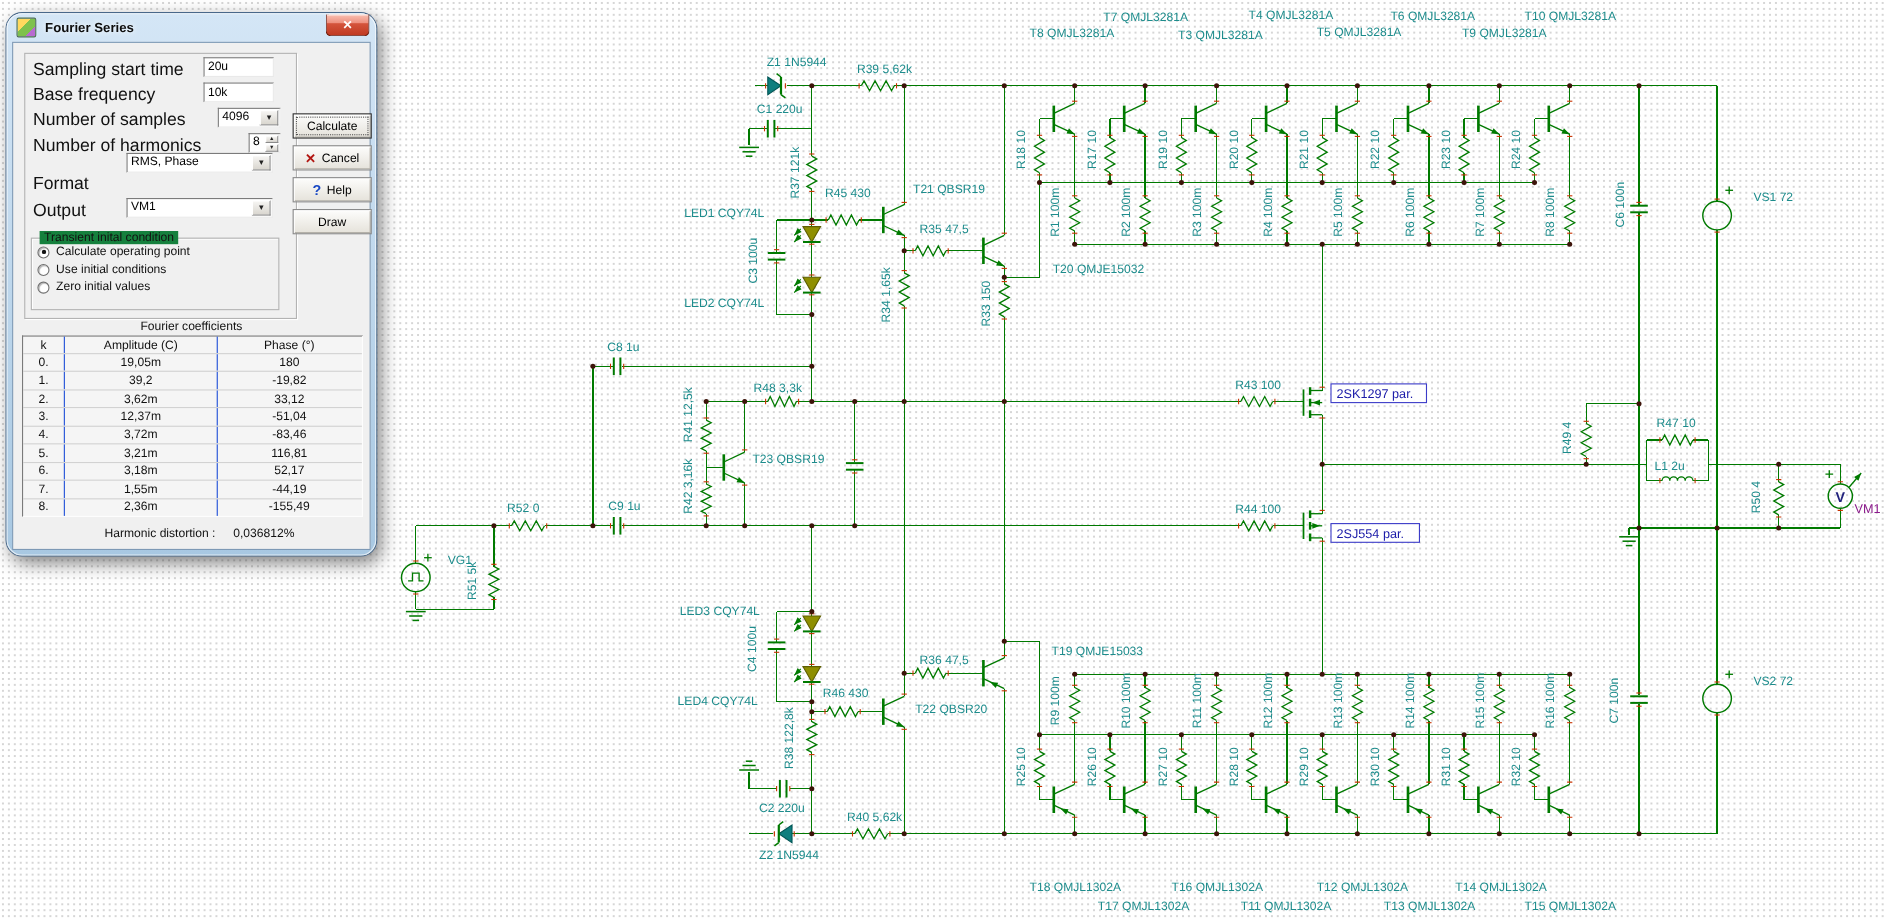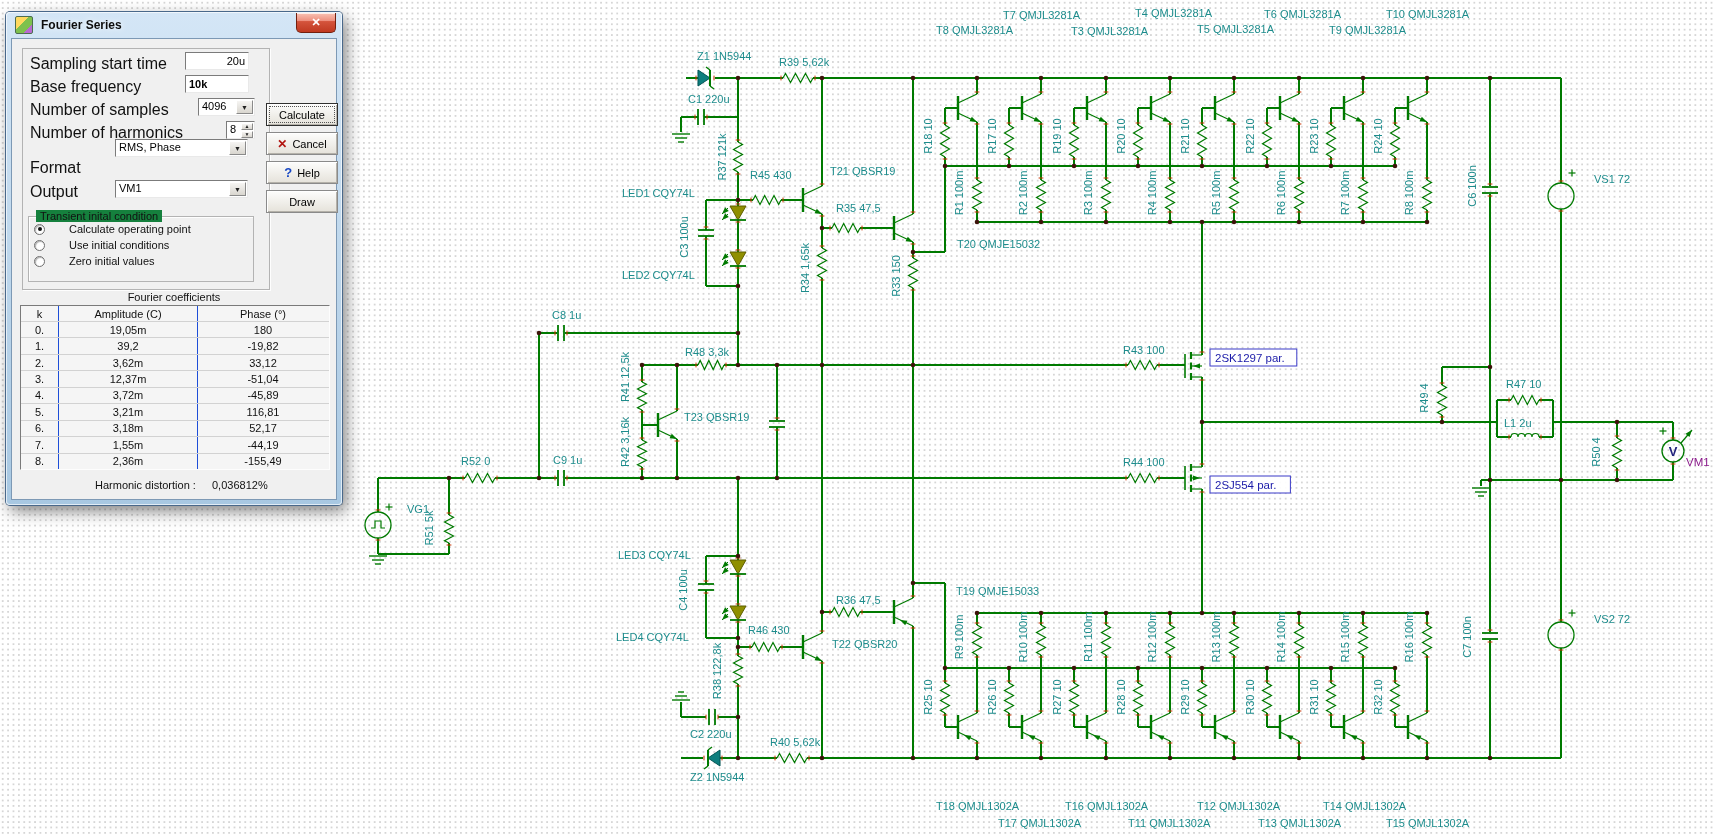--- a/index.html
+++ b/index.html
@@ -9,21 +9,21 @@
   #grid{position:absolute;inset:0;
         background-image:radial-gradient(circle,#d6d6d6 .8px,transparent 1px);
         background-size:5.4px 5.4px}
   #schematic{position:absolute;left:0;top:0}
   text.slbl{font-family:"Liberation Sans",sans-serif;font-size:11px;fill:#1d8c8c}
   text.sbox{font-family:"Liberation Sans",sans-serif;font-size:11.5px;fill:#1a1aa8}
   text.smtr{font-family:"Liberation Sans",sans-serif;font-size:11.5px;fill:#8b1a8b}
   text.vsym{font-family:"Liberation Sans",sans-serif;font-size:13px;font-weight:bold;fill:#23237d}
 
   
-  .dlg{position:absolute;left:6px;top:12px;width:336px;height:493px;border-radius:4px;
+  .dlg{position:absolute;left:6px;top:12px;width:336px;height:493px;border-radius:14px;
        background:linear-gradient(#d4e6f6,#a8c8e2);
        box-shadow:0 0 0 1px #49688a, 4px 6px 16px rgba(0,0,0,.5), inset 0 0 0 1px rgba(255,255,255,.65)}
   .dlg-title{position:absolute;left:0;top:0;right:0;height:26px;display:flex;align-items:center;
        color:#0d0d0d;font-size:12px;font-weight:600;text-shadow:0 0 6px #fff}
   .dlg-icon{width:16px;height:16px;margin:0 8px 0 9px;border:1px solid #4c6e50;border-radius:2px;
        background:linear-gradient(135deg,#ffd95e 0 38%,#7ec14d 38% 72%,#b86ad0 72%)}
   .closebtn{position:absolute;left:290px;top:1px;width:38px;height:19px;
        background:linear-gradient(#f9c2b4 0%,#ee9180 40%,#d4543c 45%,#c03a22 100%);
        border:1px solid #73200f;border-top:none;border-radius:0 0 5px 5px;color:#fff;
        font-size:11px;font-weight:bold;display:flex;align-items:center;justify-content:center;
@@ -47,21 +47,21 @@
   .panelframe{position:absolute;border:1px solid #b3b3b3;box-shadow:1px 1px 0 rgba(255,255,255,.9)}
   .btn{position:absolute;left:254px;width:70px;height:21px;font-size:11px;color:#000;
        background:linear-gradient(#fdfdfc,#e5e2da);border:1px solid #8a8a8a;
        box-shadow:inset 1px 1px 0 #fff, inset -1px -1px 0 #b4b1a9;
        display:flex;align-items:center;justify-content:center;gap:5px;cursor:pointer}
   .btn.default{border:1px solid #303030;outline:1px dotted #555;outline-offset:-4px}
   .ic-cancel{color:#b21510;font-weight:bold;font-size:12px}
   .ic-help{color:#1747c4;font-weight:bold;font-size:13px}
   .group{position:absolute;border:1px solid #b3b3b3;box-shadow:inset 1px 1px 0 rgba(255,255,255,.9)}
   .legend{position:absolute;top:-7px;left:7px;background:#15803d;padding:0 4px;font-size:11px;color:#111}
-  .radrow{position:absolute;display:flex;align-items:center;gap:24px;font-size:11px;color:#111}
+  .radrow{position:absolute;display:flex;align-items:center;gap:6px;font-size:11px;color:#111}
   .radio{width:11px;height:11px;border-radius:50%;border:1px solid #6f6f6f;background:#fff;
        box-shadow:inset 1px 1px 1px rgba(0,0,0,.3);box-sizing:border-box;flex:0 0 auto}
   .radio.sel::after{content:"";display:block;width:4px;height:4px;border-radius:50%;background:#131313;margin:2.5px}
   .coeffhdr{position:absolute;left:0;right:0;top:252px;text-align:center;font-size:11px;color:#111}
   .ftable{position:absolute;left:8px;top:266px;width:310px;height:165px;background:#f5f5f5;
        border:1px solid;border-color:#7a7a7a #fdfdfd #fdfdfd #7a7a7a;box-sizing:border-box;
        display:flex;flex-direction:column;font-size:11px;color:#111}
   .trow{display:grid;grid-template-columns:37px 139px 131px;align-items:center;flex:1;
        border-top:1px solid #d2d2d2}
   .trow.head{border-top:none;flex:0 0 15px}
@@ -909,24 +909,24 @@
     <span>Fourier Series</span>
   </div>
   <div class="closebtn">
     <span>✕</span>
   </div>
 
   <div class="dlg-client">
     <div class="panelframe" style="left:10px;top:9px;width:246px;height:240px"></div>
 
     <span class="flabel" style="left:18px;top:16px">Sampling start time</span>
-    <input class="inp" style="left: 173px; top: 13px; text-align: right;" value="20u">
+    <input class="inp" style="left: 173px; top: 13px;" value="20u">
 
     <span class="flabel" style="left:18px;top:39px">Base frequency</span>
-    <input class="inp" style="left: 173px; top: 36px; font-weight: bold;" value="10k">
+    <input class="inp" style="left: 173px; top: 36px;" value="10k">
 
     <span class="flabel" style="left:18px;top:62px">Number of samples</span>
     <div class="combo" style="left:186px;top:59px;width:57px">
       <span>4096</span>
       <span class="dd">▼</span>
     </div>
 
     <span class="flabel" style="left:18px;top:85px">Number of harmonics</span>
     <div class="spin" style="left:214px;top:82px">
       <span>8</span>
@@ -1003,21 +1003,21 @@
           <span>33,12</span>
         </div>
         <div class="trow">
           <span>3.</span>
           <span>12,37m</span>
           <span>-51,04</span>
         </div>
         <div class="trow">
           <span>4.</span>
           <span>3,72m</span>
-          <span>-45,89</span>
+          <span>-83,46</span>
         </div>
         <div class="trow">
           <span>5.</span>
           <span>3,21m</span>
           <span>116,81</span>
         </div>
         <div class="trow">
           <span>6.</span>
           <span>3,18m</span>
           <span>52,17</span>

